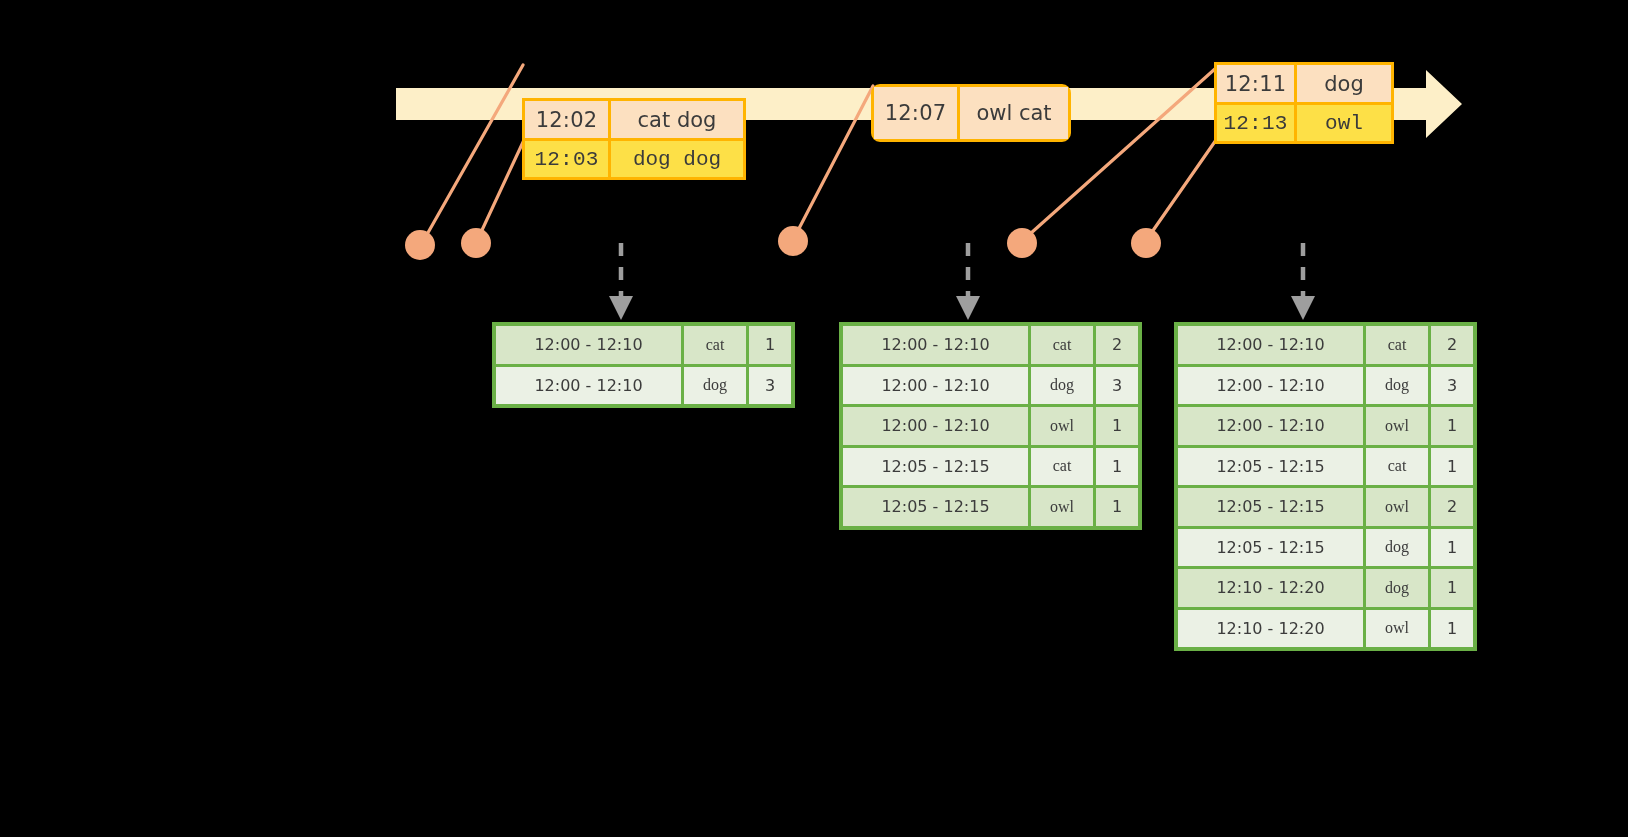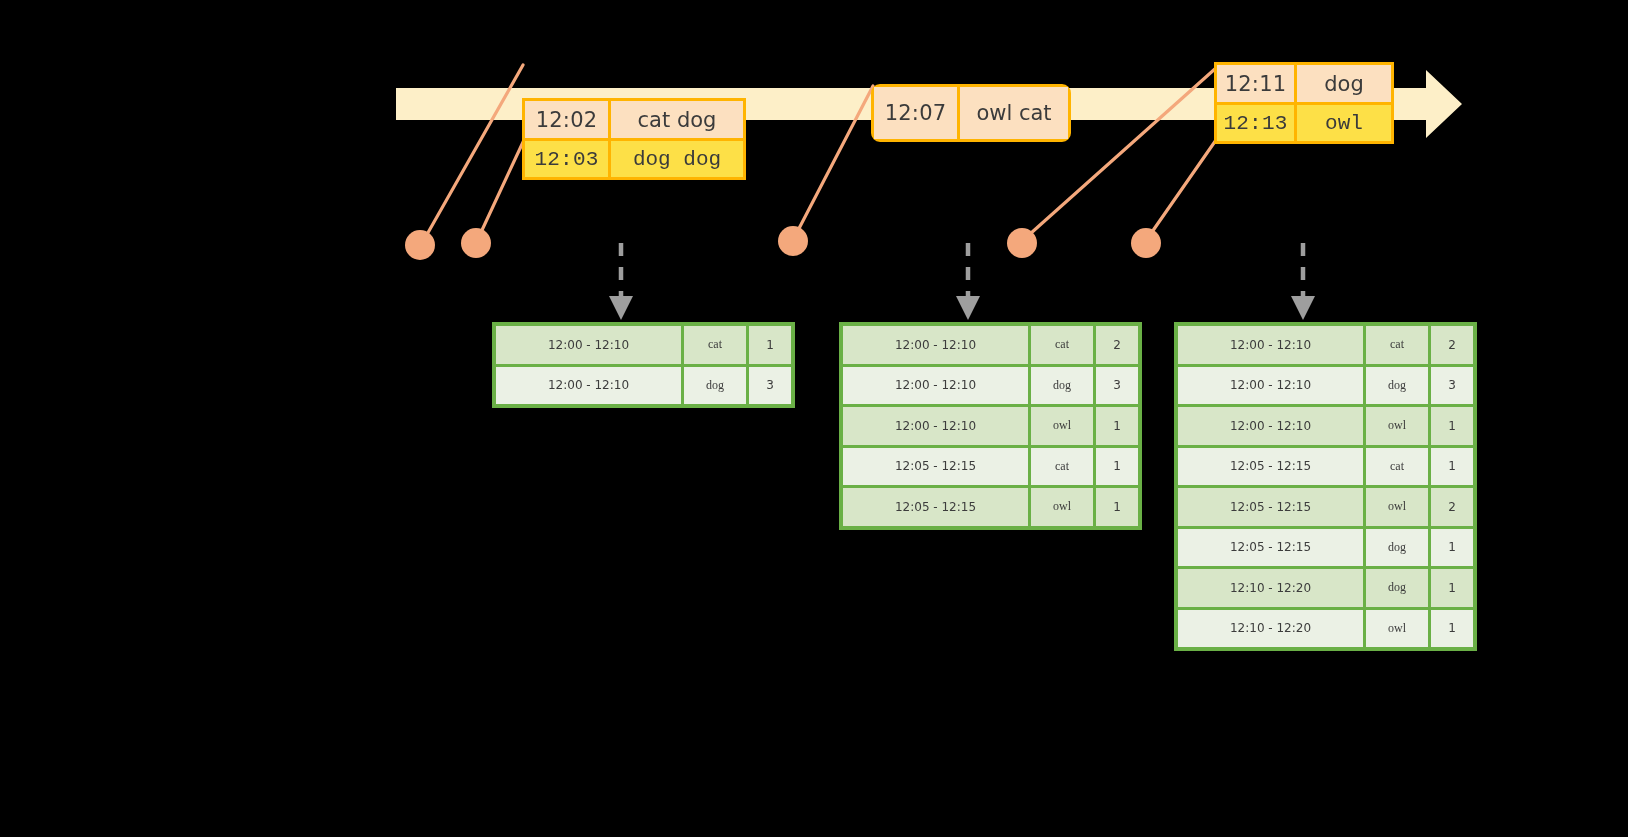--- a/index.html
+++ b/index.html
@@ -78,21 +78,21 @@
     box-sizing: border-box;
     height: 37.5px;
   }
   .res-row + .res-row { margin-top: 3px; }
   .res-cell {
     box-sizing: border-box;
     display: flex;
     align-items: center;
     justify-content: center;
     color: #3c3c3c;
-    font-size: 12px;
+    font-size: 16px;
   }
   .res-cell + .res-cell { margin-left: 3px; }
   .res-window { width: 185px; }
   .res-key    { width: 62px; font-family: Liberation Serif, serif; }
   .res-count  { width: 42px; }
   .shade-a .res-cell { background: #D8E6C8; }
   .shade-b .res-cell { background: #EBF1E5; }
 </style>
 </head>
 <body>

